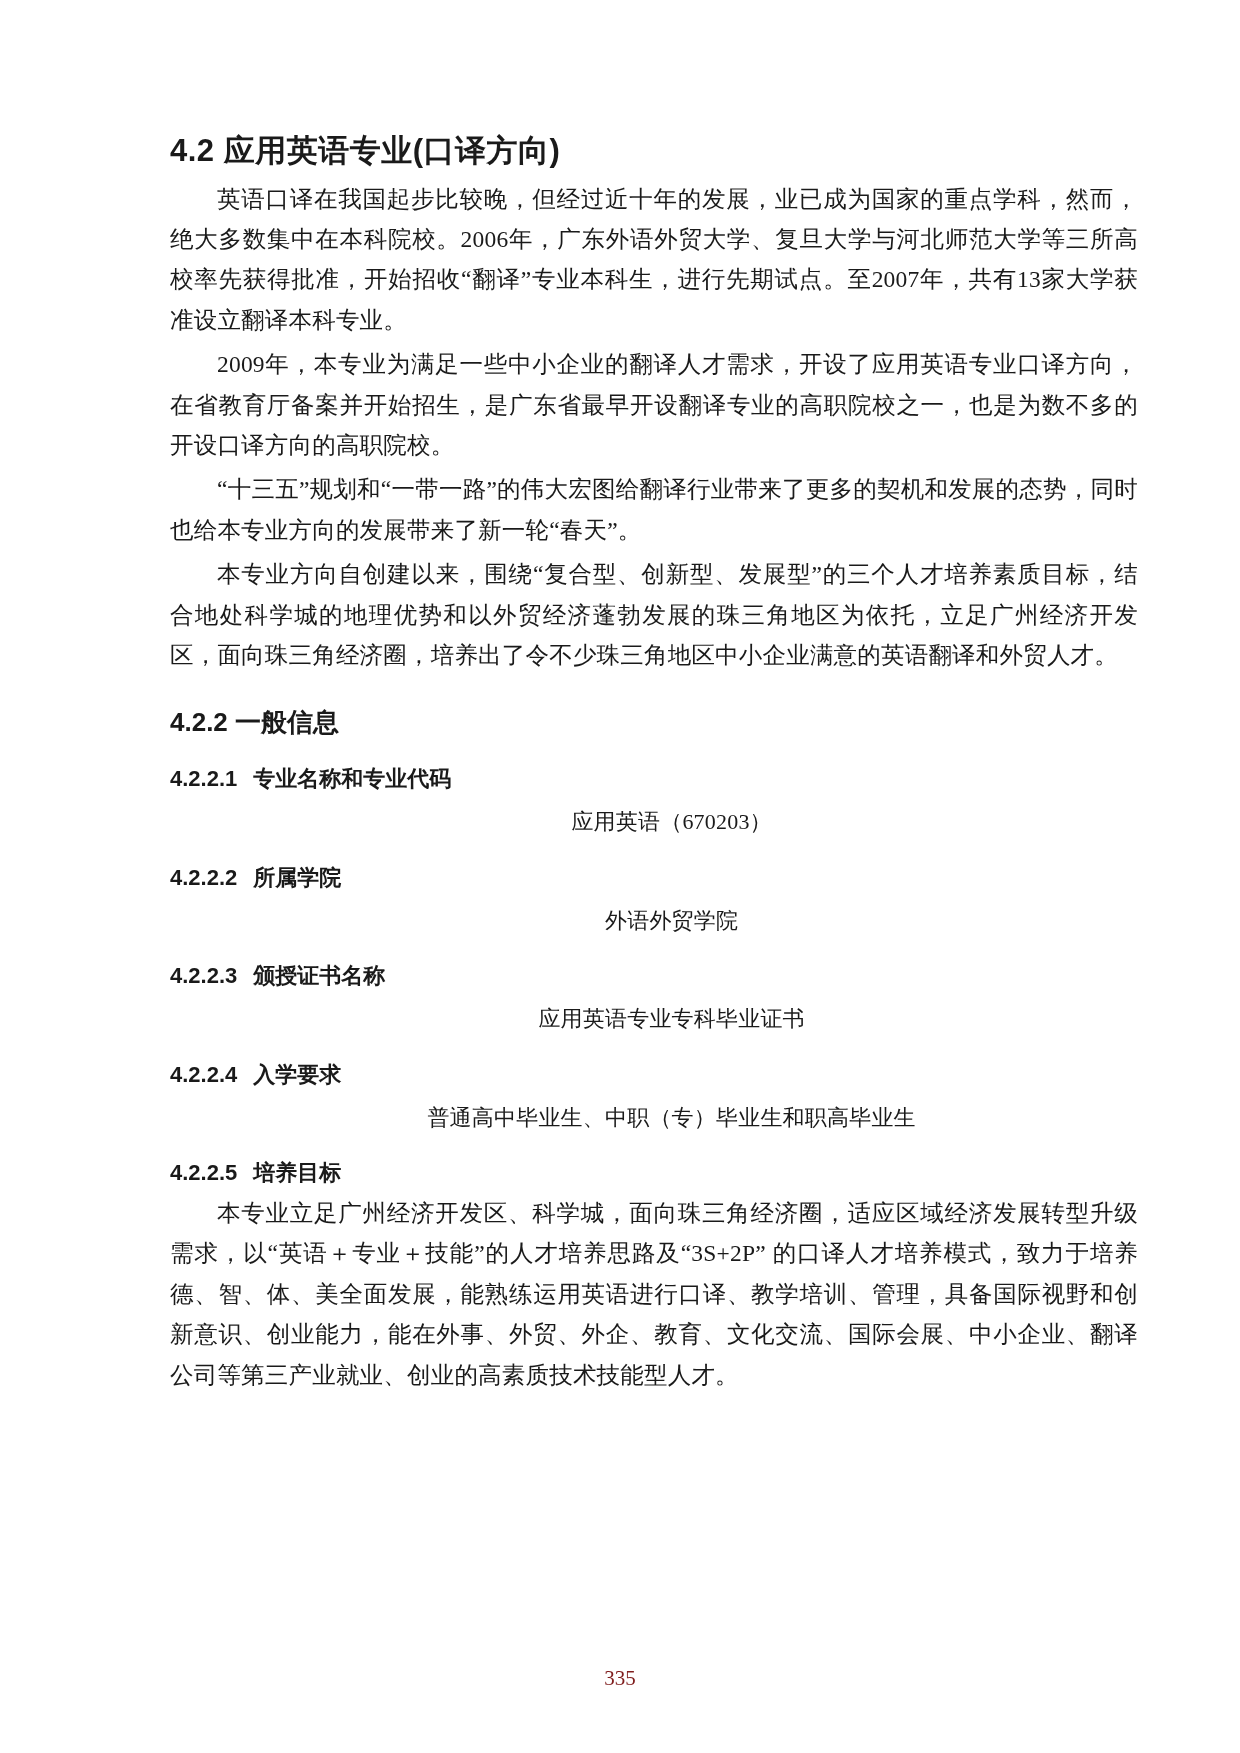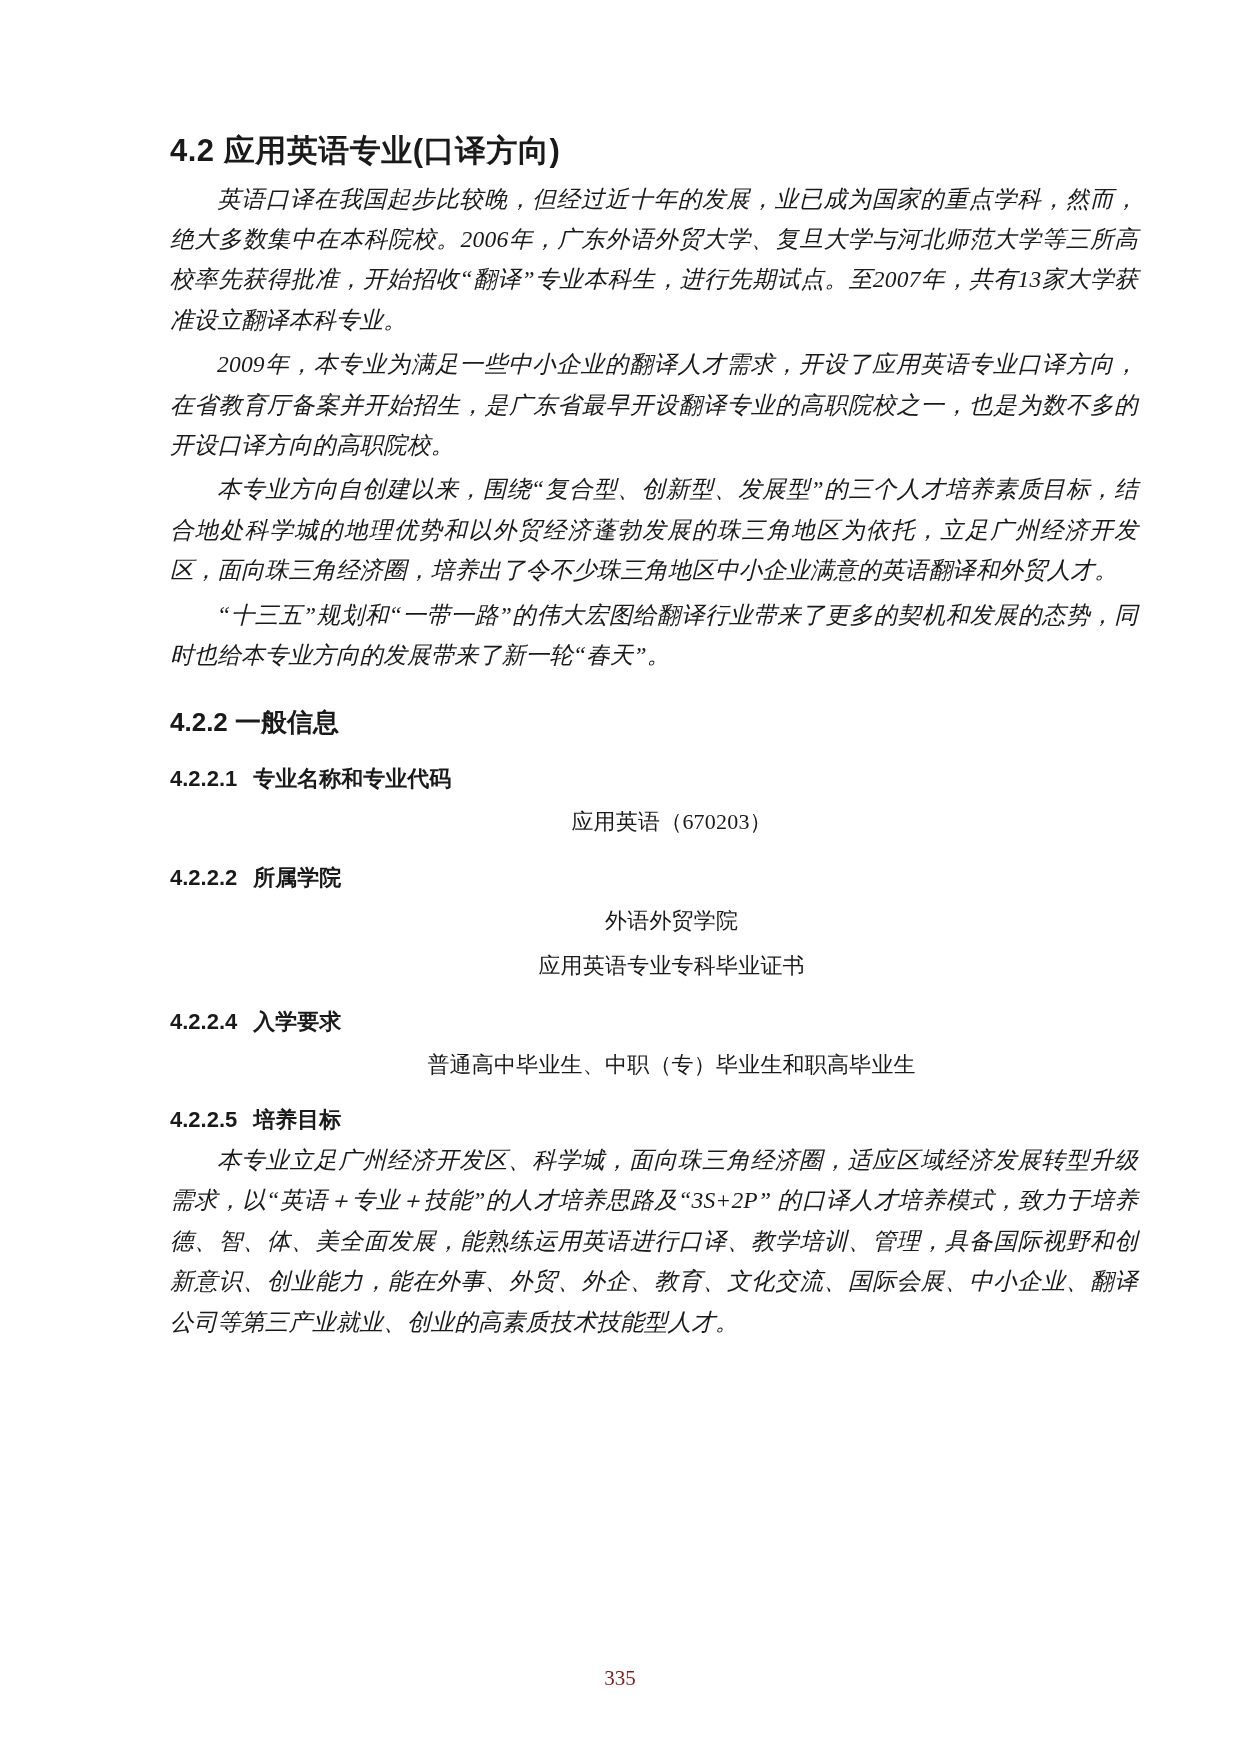--- a/index.html
+++ b/index.html
@@ -51,21 +51,20 @@
     margin-right: 16px;
   }
   p.body-par {
     font-size: 23.5px;
     line-height: 1.72;
     margin: 4px 0 0 0;
     text-align: justify;
     text-justify: inter-ideograph;
     text-indent: 2em;
     letter-spacing: 0.2px;
-    font-style: italic;
   }
   p.plain-par {
     font-size: 22px;
     line-height: 1.7;
     margin: 8px 0 0 0;
     text-indent: 1.6em;
     letter-spacing: 0.2px;
     text-align: center;
   }
   .gap-top {
@@ -85,35 +84,38 @@
 </head>
 <body>
 
 <div class="page">
 
   <h1 class="sec-title">4.2 应用英语专业(口译方向)</h1>
 
 
   <p class="body-par">英语口译在我国起步比较晚，但经过近十年的发展，业已成为国家的重点学科，然而，绝大多数集中在本科院校。2006年，广东外语外贸大学、复旦大学与河北师范大学等三所高校率先获得批准，开始招收“翻译”专业本科生，进行先期试点。至2007年，共有13家大学获准设立翻译本科专业。</p>
   <p class="body-par">2009年，本专业为满足一些中小企业的翻译人才需求，开设了应用英语专业口译方向，在省教育厅备案并开始招生，是广东省最早开设翻译专业的高职院校之一，也是为数不多的开设口译方向的高职院校。</p>
+  <p class="body-par">“十三五”规划和“一带一路”的伟大宏图给翻译行业带来了更多的契机和发展的态势，同时也给本专业方向的发展带来了新一轮“春天”。</p>
   <p class="body-par">本专业方向自创建以来，围绕“复合型、创新型、发展型”的三个人才培养素质目标，结合地处科学城的地理优势和以外贸经济蓬勃发展的珠三角地区为依托，立足广州经济开发区，面向珠三角经济圈，培养出了令不少珠三角地区中小企业满意的英语翻译和外贸人才。</p>
-  <p class="body-par">“十三五”规划和“一带一路”的伟大宏图给翻译行业带来了更多的契机和发展的态势，同时也给本专业方向的发展带来了新一轮“春天”。</p>
 
   <h2 class="sub-title">4.2.2 一般信息</h2>
 
   <h3 class="subsub-title">
     <span class="num">4.2.2.1</span><span>专业名称和专业代码</span>
   </h3>
   <p class="plain-par">应用英语（670203）</p>
 
   <h3 class="subsub-title">
     <span class="num">4.2.2.2</span><span>所属学院</span>
   </h3>
   <p class="plain-par">外语外贸学院</p>
 
+  <h3 class="subsub-title">
+    <span class="num">4.2.2.3</span><span>颁授证书名称</span>
+  </h3>
   <p class="plain-par">应用英语专业专科毕业证书</p>
 
   <h3 class="subsub-title">
     <span class="num">4.2.2.4</span><span>入学要求</span>
   </h3>
   <p class="plain-par">普通高中毕业生、中职（专）毕业生和职高毕业生</p>
 
   <h3 class="subsub-title">
     <span class="num">4.2.2.5</span><span>培养目标</span>
   </h3>

